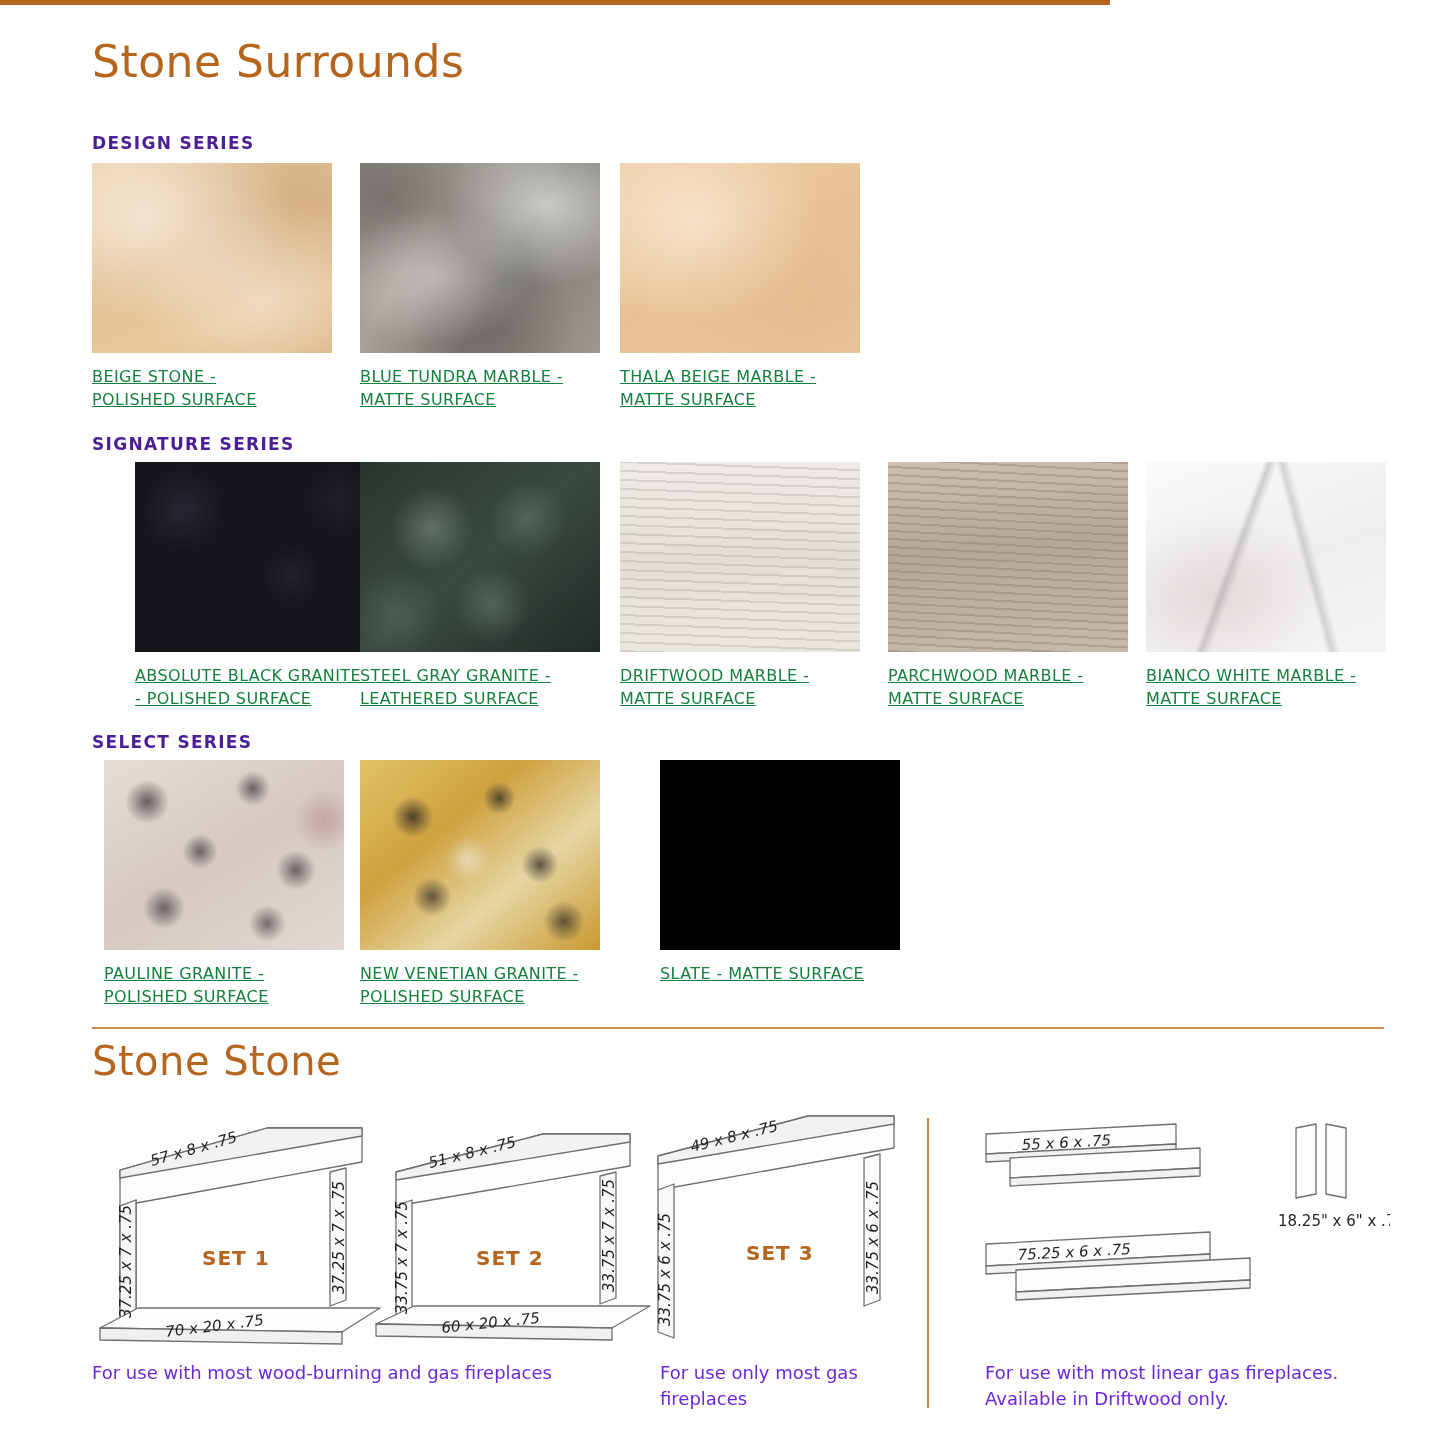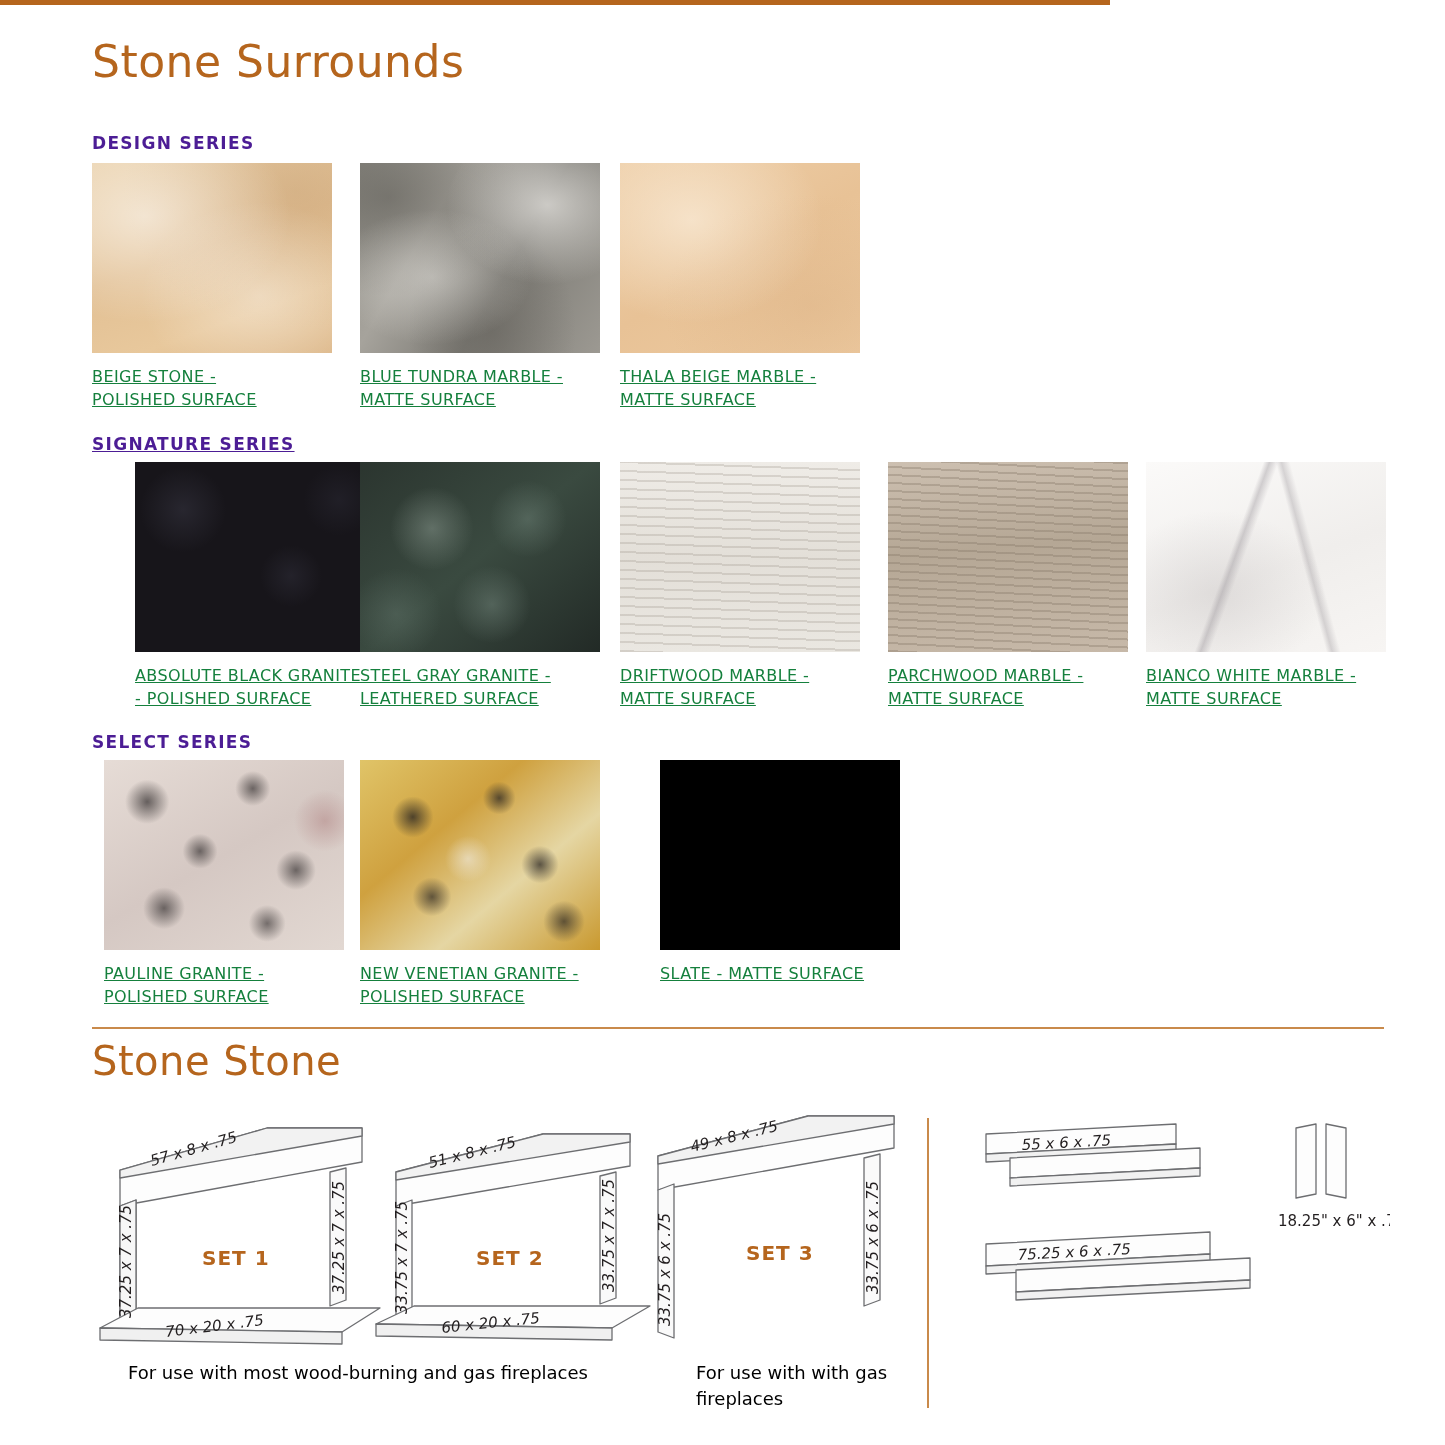--- a/index.html
+++ b/index.html
@@ -67,22 +67,21 @@
     letter-spacing:0.5px;
   }
   .vert-divider {
     position:absolute; left:927px; top:1118px; width:2px; height:290px;
     background:#c98a4b;
   }
   .set-caption {
     position:absolute;
     font-size:18px;
     line-height:1.45;
-    color:#000000;
-    margin-left:36px;
+    color:#6d28d9;
   }
   .diagram { position:absolute; }
   .set-name {
     font-family:"DejaVu Sans", sans-serif;
     font-weight:bold;
     fill:#b5651d;
     font-size:20px;
     letter-spacing:1px;
   }
   .dim {
@@ -137,21 +136,21 @@
     <div class="tile" style="background:
            radial-gradient(ellipse at 30% 30%, rgba(255,248,236,0.55), rgba(255,255,255,0) 55%),
            radial-gradient(ellipse at 80% 75%, rgba(214,170,124,0.35), rgba(255,255,255,0) 55%),
            linear-gradient(150deg, #eecfa9 0%, #e8c296 50%, #edcaa0 100%);"></div>
     <div class="caption">
       <span>THALA BEIGE MARBLE -</span><br>
       <span>MATTE SURFACE</span>
     </div>
   </div>
 
-  <div class="series-label" style="left:92px; top:434px;text-decoration:underline;">SIGNATURE SERIES</div>
+  <div class="series-label" style="left:92px; top:434px;">SIGNATURE SERIES</div>
 
   <div class="swatch" style="left:92px; top:462px;margin-left:43px;">
     <div class="tile" style="background:
            radial-gradient(circle at 20% 25%, rgba(90,90,110,0.25), rgba(0,0,0,0) 18%),
            radial-gradient(circle at 65% 60%, rgba(80,80,100,0.22), rgba(0,0,0,0) 16%),
            radial-gradient(circle at 85% 20%, rgba(70,70,90,0.2), rgba(0,0,0,0) 14%),
            #17151a;"></div>
     <div class="caption">
       <span>ABSOLUTE BLACK GRANITE</span><br>
       <span>- POLISHED SURFACE</span>
@@ -322,15 +321,16 @@
         <polygon points="336,18 356,14 356,84 336,88" fill="#fdfdfd"></polygon>
         <polygon points="366,14 386,18 386,88 366,84" fill="#fdfdfd"></polygon>
       </g>
       <text class="dim" x="62" y="40" transform="rotate(-3 62 40)">55 x 6 x .75</text>
       <text class="dim" x="58" y="150" transform="rotate(-3 58 150)">75.25 x 6 x .75</text>
       <text class="dim-small" x="318" y="116">18.25" x 6" x .75"</text>
     </svg>
   </div>
 
   <div class="set-caption" style="left:92px; top:1360px; width:470px;">For use with most wood-burning and gas fireplaces</div>
-  <div class="set-caption" style="left:660px; top:1360px; width:210px;">For use with with gas fireplaces</div>
+  <div class="set-caption" style="left:660px; top:1360px; width:210px;">For use only most gas fireplaces</div>
+  <div class="set-caption" style="left:985px; top:1360px; width:400px;">For use with most linear gas fireplaces. Available in Driftwood only.</div>
 
 </div>
 
 </body></html>

